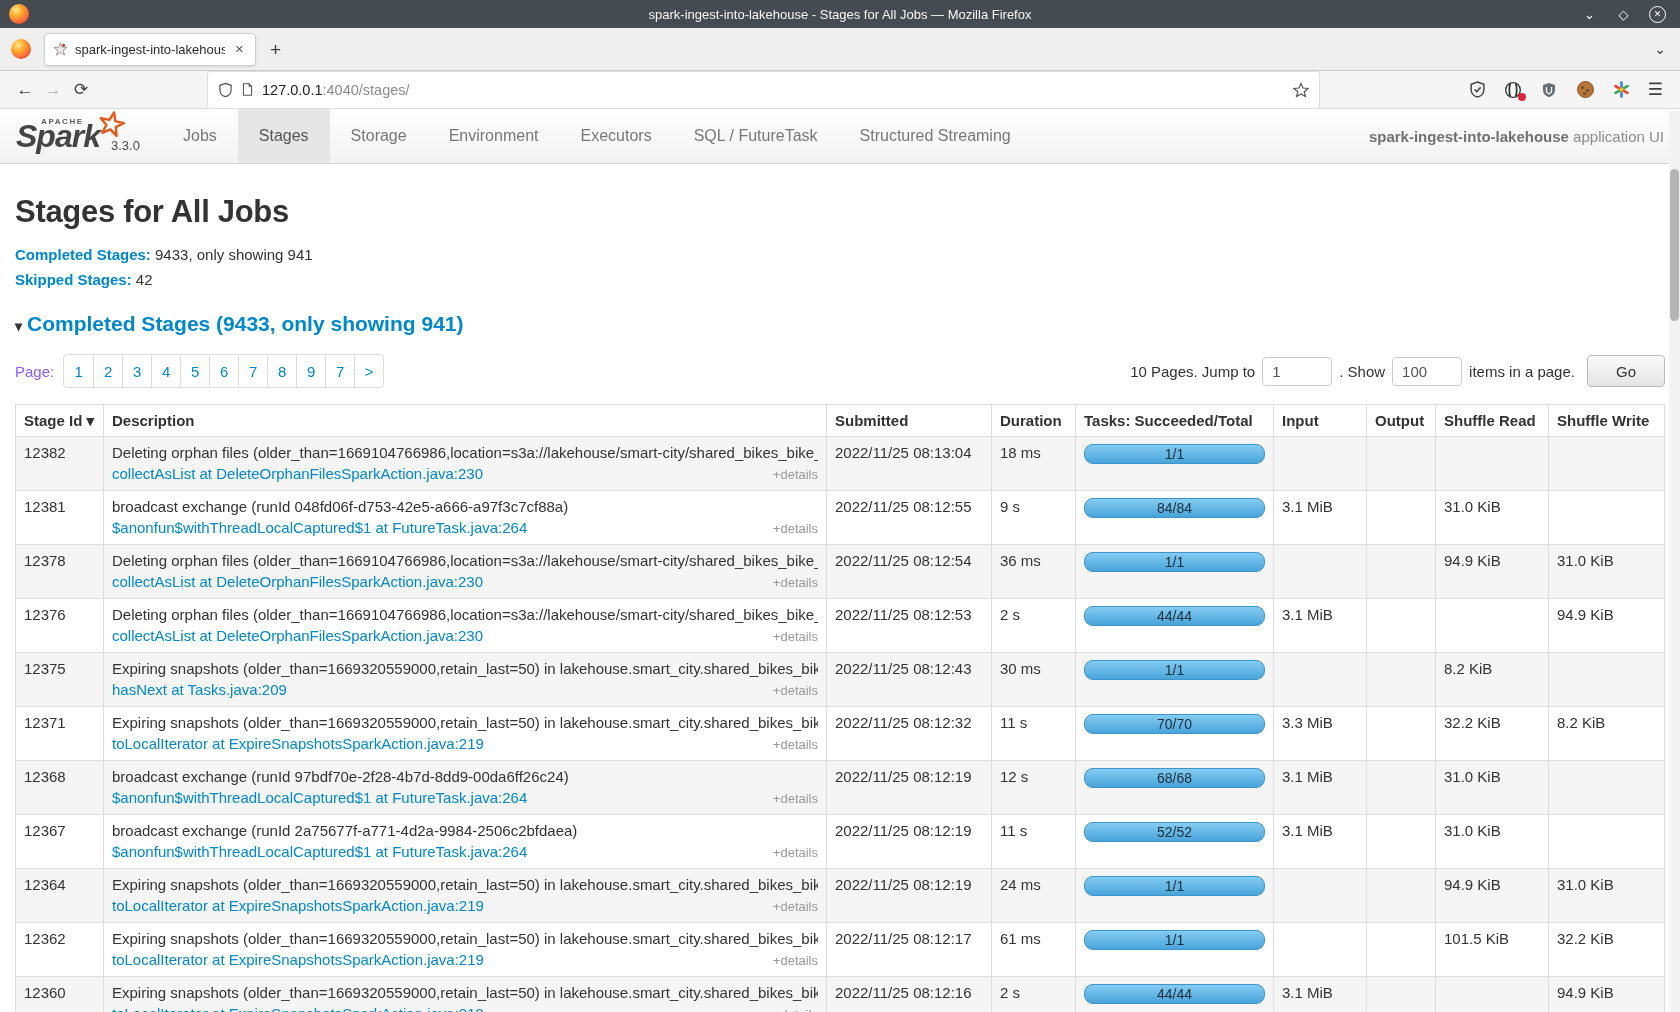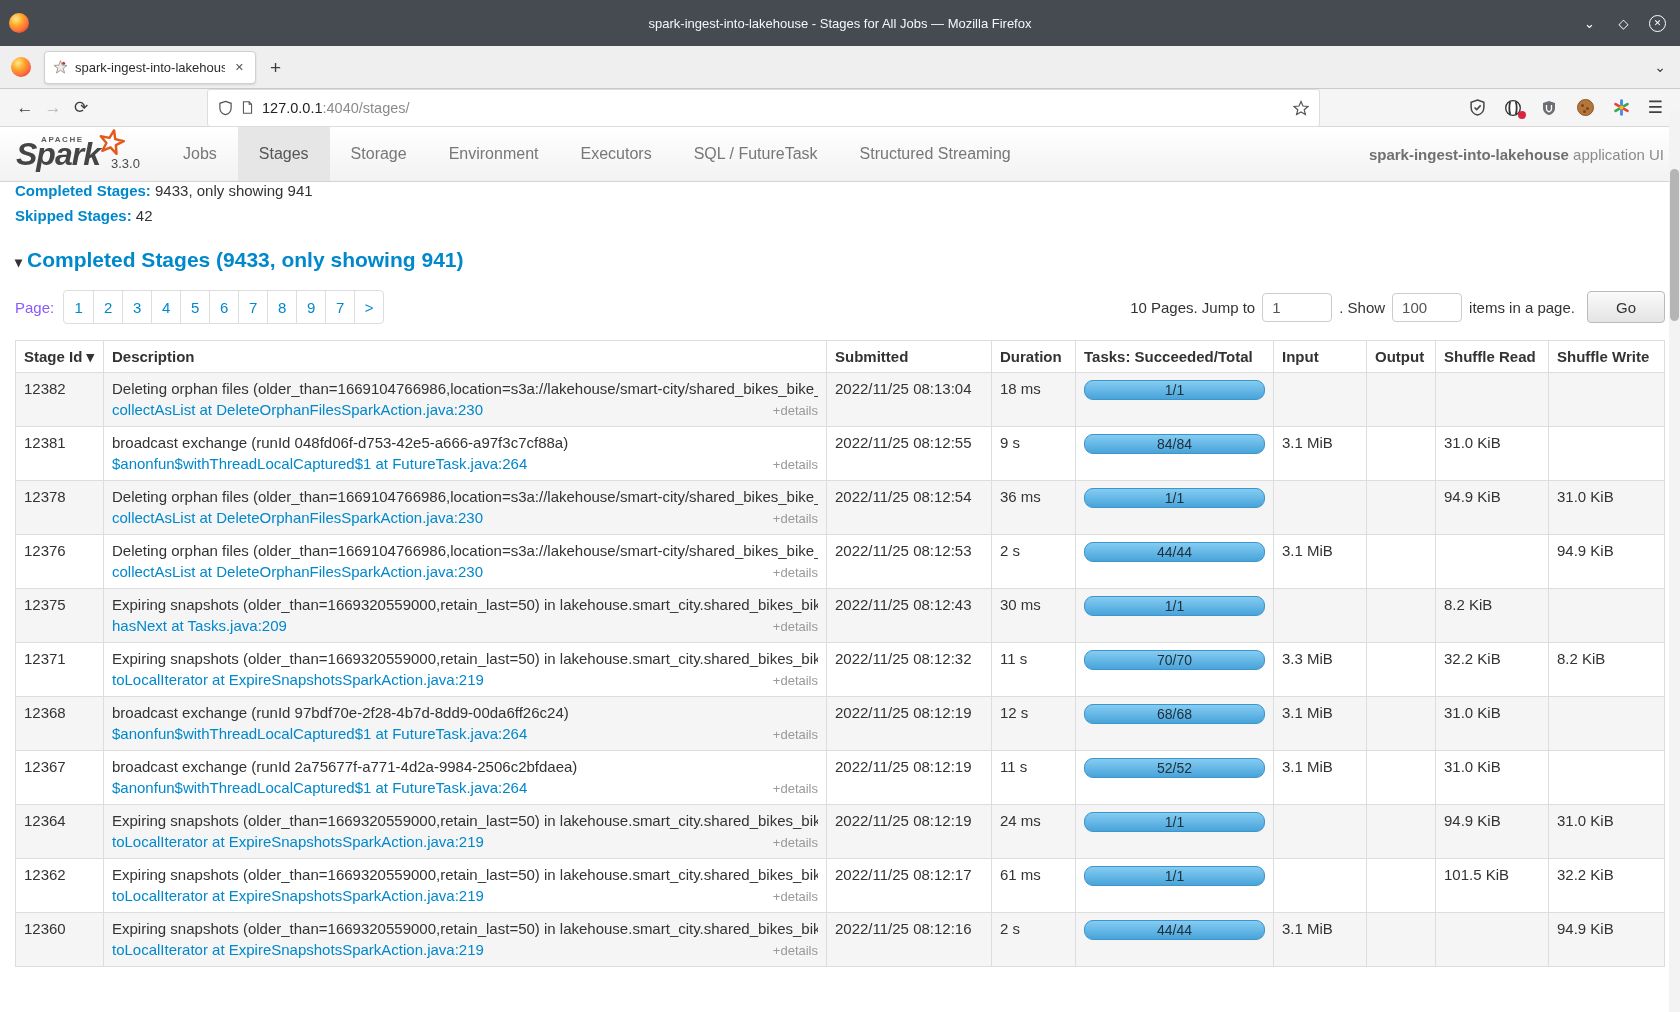--- a/index.html
+++ b/index.html
@@ -1,20 +1,20 @@
 <!DOCTYPE html>
 <html><head>
 <meta charset="utf-8">
 <style>
   * { margin:0; padding:0; box-sizing:border-box; }
   html,body { width:1680px; height:1012px; overflow:hidden; font-family:"Liberation Sans", sans-serif; background:#fff; }
   body { position:relative; }
 
   
-  .titlebar { height:46px; background:#464b52; display:flex; align-items:center; position:relative; }
+  .titlebar { height:28px; background:#464b52; display:flex; align-items:center; position:relative; }
   .ff-logo { width:20px; height:20px; border-radius:50%; margin-left:9px;
     background:radial-gradient(circle at 35% 30%, #ffe082 5%, #ffa726 35%, #ff7043 62%, #e64a19 82%, #ab47bc 100%); }
   .win-title { position:absolute; left:0; right:0; text-align:center; color:#f5f6f7; font-size:13px; }
   .win-controls { margin-left:auto; display:flex; align-items:center; gap:17px; padding-right:14px; z-index:2; }
   .wc { color:#fff; font-size:13px; width:17px; height:17px; display:flex; align-items:center; justify-content:center; cursor:pointer; }
   .wc-close { border:1.4px solid #fff; border-radius:50%; font-size:9px; }
 
   
   .tabbar { height:42px; background:#efeff0; display:flex; align-items:center; position:relative; }
   .ff-view { width:20px; height:20px; border-radius:50%; margin:0 13px 0 11px; cursor:pointer;
@@ -206,20 +206,21 @@
   <a class="nav-item">Executors</a>
 
   <a class="nav-item">SQL / FutureTask</a>
 
   <a class="nav-item">Structured Streaming</a>
 </div>
   <div class="app-ui"><b>spark-ingest-into-lakehouse</b><span> application UI</span></div>
 </div>
 
 <div class="content">
+  <div class="page-title">Stages for All Jobs</div>
 
   <div class="stat-line">
     <a class="stat-label">Completed Stages:</a><span> 9433, only showing 941</span>
   </div>
   <div class="stat-line">
     <a class="stat-label">Skipped Stages:</a><span> 42</span>
   </div>
 
   <div class="section-header">
     <span class="section-arrow">▾</span><span>Completed Stages (9433, only showing 941)</span>

